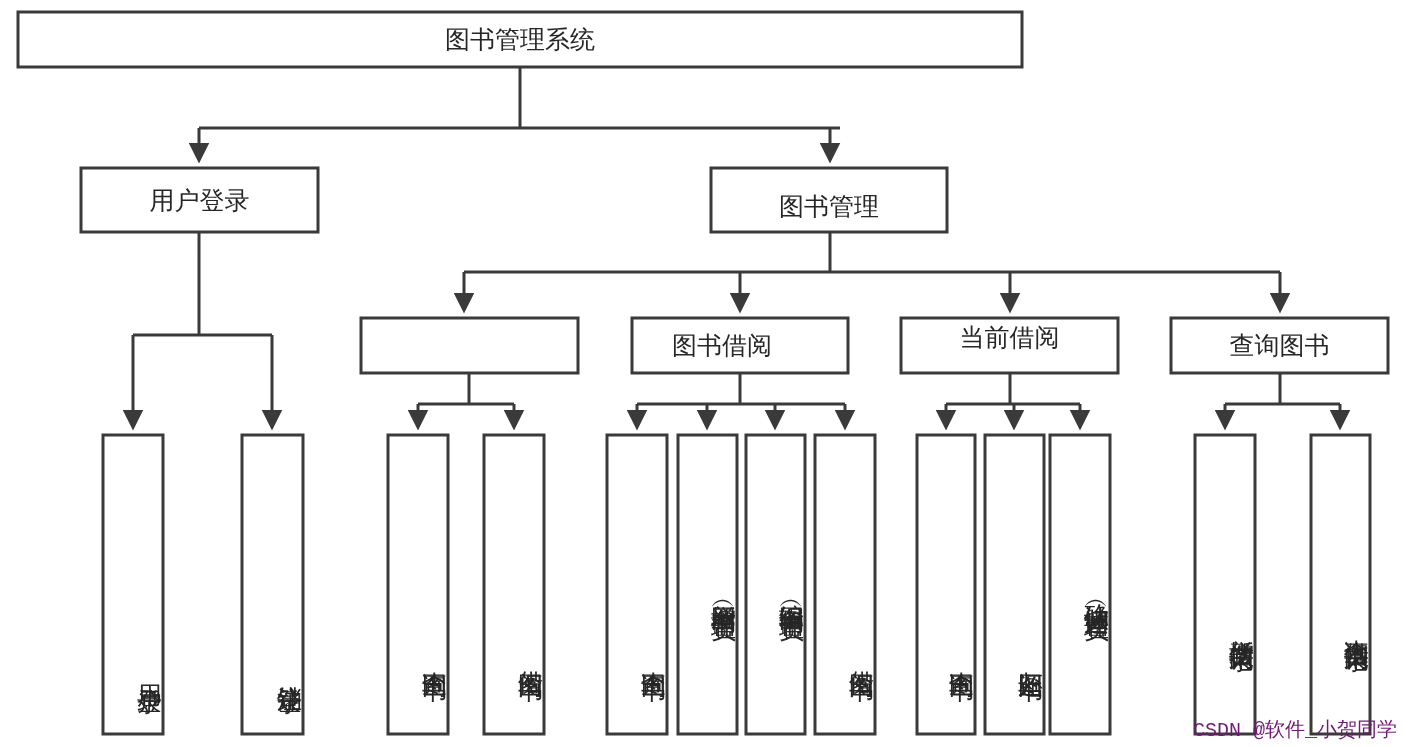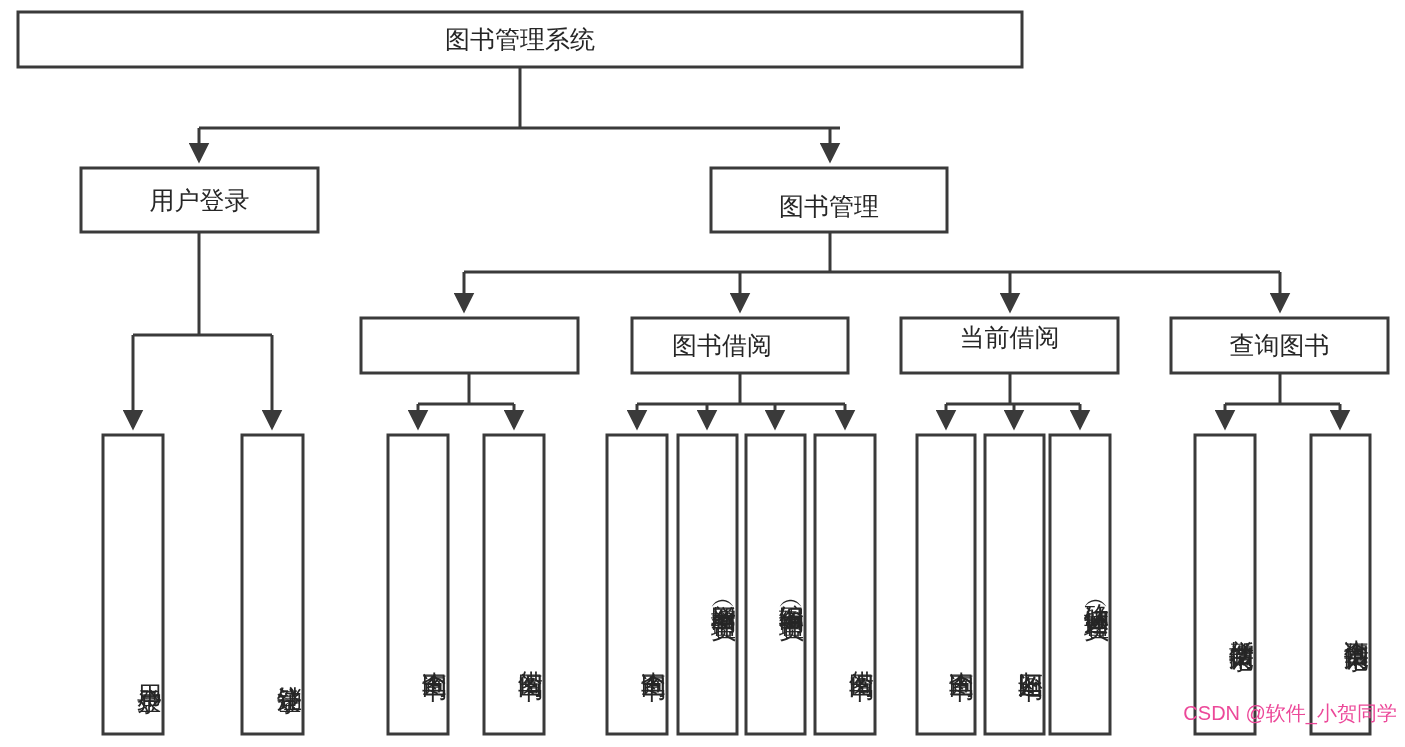--- a/index.html
+++ b/index.html
@@ -58,24 +58,24 @@
     justify-content: center;
     font-size: 25px;
     color: #262626;
     font-family: "DejaVu Sans", "Liberation Sans", sans-serif;
     white-space: nowrap;
     pointer-events: none;
   }
   .watermark {
     position: absolute;
     right: 8px;
-    bottom: 20px;
+    bottom: 4px;
     font-size: 20px;
-    color: #ec4899;
-    font-family: Liberation Sans, sans-serif;
+    color: #701a75;
+    font-family: Liberation Mono, monospace;
     white-space: nowrap;
   }
 </style>
 </head>
 <body>
 
 <div id="diagram-root">
 
   <svg class="canvas" viewBox="0 0 1405 747" xmlns="http://www.w3.org/2000/svg">
     <defs>

